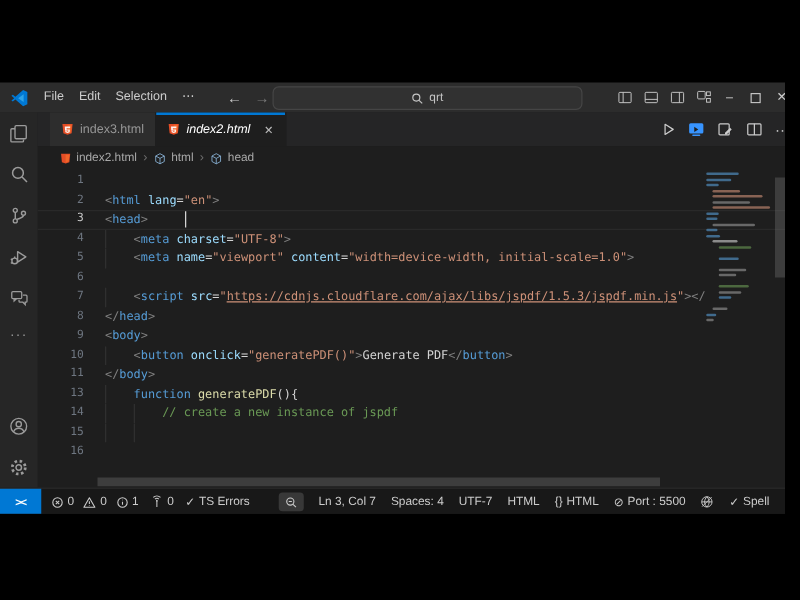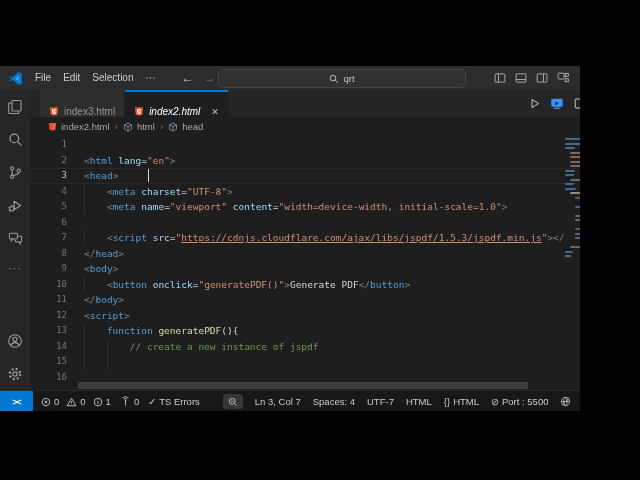--- a/index.html
+++ b/index.html
@@ -1,35 +1,35 @@
 <!DOCTYPE html>
 <html><head>
 <meta charset="utf-8">
 <style>
   html,body{margin:0;padding:0;background:#000;}
-  #stage{position:relative;width:580px;height:480px;background:#000;overflow:hidden;
+  #stage{position:relative;width:628px;height:480px;background:#000;overflow:hidden;
          font-family:"Liberation Sans",sans-serif;-webkit-font-smoothing:antialiased;}
   #window{position:absolute;left:0;top:66px;width:640px;height:345px;background:#1e1e1e;overflow:hidden;}
 
   
   #titlebar{position:absolute;left:0;top:0;width:640px;height:24px;background:#2c2c2c;display:flex;align-items:center;}
   #logo{width:15px;height:15px;margin:0 6px 0 8px;flex:0 0 auto;}
   .menu-item{color:#cccccc;font-size:10px;padding:0 6px;height:24px;line-height:24px;cursor:default;}
   .nav-arrows{display:flex;gap:10px;margin-left:20px;}
   .nav-arrow{color:#cccccc;font-size:12px;}
   .nav-arrow.dim{color:#7a7a7a;}
   #searchbox{position:absolute;left:218px;top:3px;width:246px;height:17px;background:#313131;
              border:1px solid #454545;border-radius:5px;display:flex;align-items:center;justify-content:center;
              color:#c5c5c5;font-size:9.5px;gap:4px;}
   #win-controls{position:absolute;right:0;top:0;height:24px;display:flex;align-items:center;gap:8px;padding-right:8px;}
   .wc{width:13px;height:13px;display:flex;align-items:center;justify-content:center;color:#cccccc;font-size:10px;}
 
   
   #tabbar{position:absolute;left:30px;top:24px;right:0;height:27px;background:#252526;display:flex;align-items:stretch;}
-  .tab{display:flex;align-items:flex-end;gap:5px;padding:0 9px;font-size:10px;color:#969696;background:#2d2d2d;
+  .tab{display:flex;align-items:center;gap:5px;padding:0 9px;font-size:10px;color:#969696;background:#2d2d2d;
        border-right:1px solid #1e1e1e;position:relative;}
   .tab.active{background:#1e1e1e;color:#ffffff;}
   .tab.active::before{content:"";position:absolute;left:0;top:0;right:0;height:2px;background:#0078d4;}
   .tab.active .tab-label{font-style:italic;}
   .tab-close{margin-left:6px;font-size:9px;color:#bbbbbb;}
   #editor-actions{position:absolute;right:6px;top:24px;height:27px;display:flex;align-items:center;gap:7px;}
   .ea{width:16px;height:16px;display:flex;align-items:center;justify-content:center;color:#cccccc;font-size:12px;}
 
   
   #breadcrumb{position:absolute;left:30px;top:51px;right:0;height:19px;background:#1e1e1e;display:flex;
@@ -255,24 +255,20 @@
             <span class="ln">9</span>
             <span class="lt"><span class="tk-pun">&lt;</span><span class="tk-tag">body</span><span class="tk-pun">&gt;</span></span>
           </div>
           <div class="cl">
             <span class="ln">10</span>
             <span class="lt"><i class="gd" style="left: 0px;"></i><span class="tk-txt">    </span><span class="tk-pun">&lt;</span><span class="tk-tag">button</span><span class="tk-attr"> onclick</span><span class="tk-txt">=</span><span class="tk-str">"generatePDF()"</span><span class="tk-pun">&gt;</span><span class="tk-txt">Generate PDF</span><span class="tk-pun">&lt;/</span><span class="tk-tag">button</span><span class="tk-pun">&gt;</span></span>
           </div>
           <div class="cl">
             <span class="ln">11</span>
             <span class="lt"><span class="tk-pun">&lt;/</span><span class="tk-tag">body</span><span class="tk-pun">&gt;</span></span>
-          </div>
-          <div class="cl">
-            <span class="ln">12</span>
-            <span class="lt"><span class="tk-pun">&lt;</span><span class="tk-tag">script</span><span class="tk-pun">&gt;</span></span>
           </div>
           <div class="cl">
             <span class="ln">13</span>
             <span class="lt"><i class="gd" style="left: 0px;"></i><span class="tk-txt">    </span><span class="tk-kw">function</span><span class="tk-fn"> generatePDF</span><span class="tk-txt">(){</span></span>
           </div>
           <div class="cl">
             <span class="ln">14</span>
             <span class="lt"><i class="gd" style="left: 0px;"></i><i class="gd" style="left: 22.9px;"></i><span class="tk-txt">        </span><span class="tk-cmt">// create a new instance of jspdf</span></span>
           </div>
           <div class="cl">

